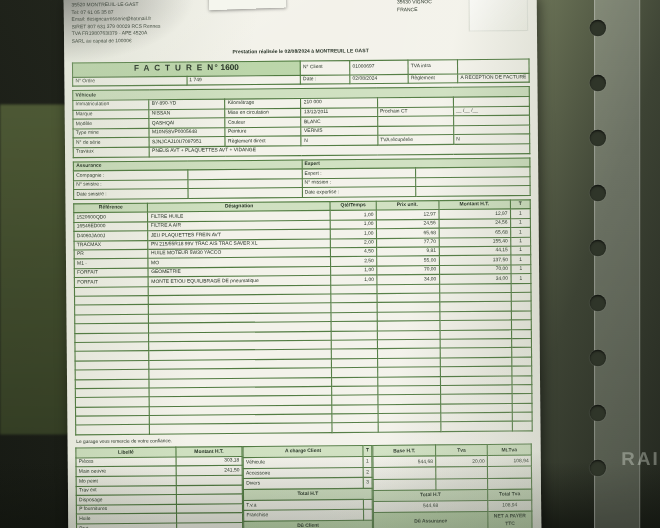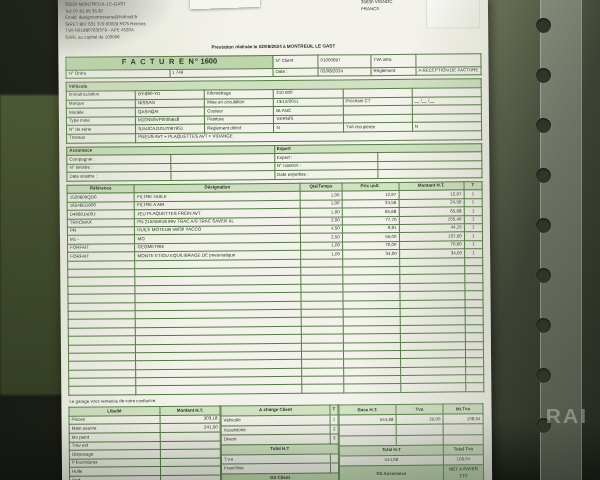--- a/index.html
+++ b/index.html
@@ -34,22 +34,22 @@
     position:absolute;right:18px;top:0;width:40px;height:480px;
     background:linear-gradient(180deg,rgba(210,215,205,.35),rgba(170,178,160,.3));
     border-left:1px solid rgba(255,255,255,.25);
     border-right:1px solid rgba(255,255,255,.18);
   }
   .punch{
     position:absolute;right:30px;width:15px;height:15px;border-radius:50%;
     background:#2f3529;box-shadow:inset 0 1px 2px rgba(0,0,0,.7),0 0 1px rgba(255,255,255,.35);
   }
   .watermark{
-    position:absolute;right:12px;bottom:52px;
-    color:rgba(235,240,230,.35);font-size:21px;font-weight:bold;letter-spacing:2px;
+    position:absolute;right:0;bottom:52px;
+    color:rgba(235,240,230,.35);font-size:17px;font-weight:bold;letter-spacing:2px;
     transform:rotate(0deg);
   }
   
   .paper{
     position:absolute;left:60px;top:-4px;width:430px;height:486px;
     background:#f3f2ea;
     transform:rotate(-0.5deg);
     box-shadow:2px 3px 12px rgba(0,0,0,.55);
     overflow:hidden;
     color:#1d2a1d;

